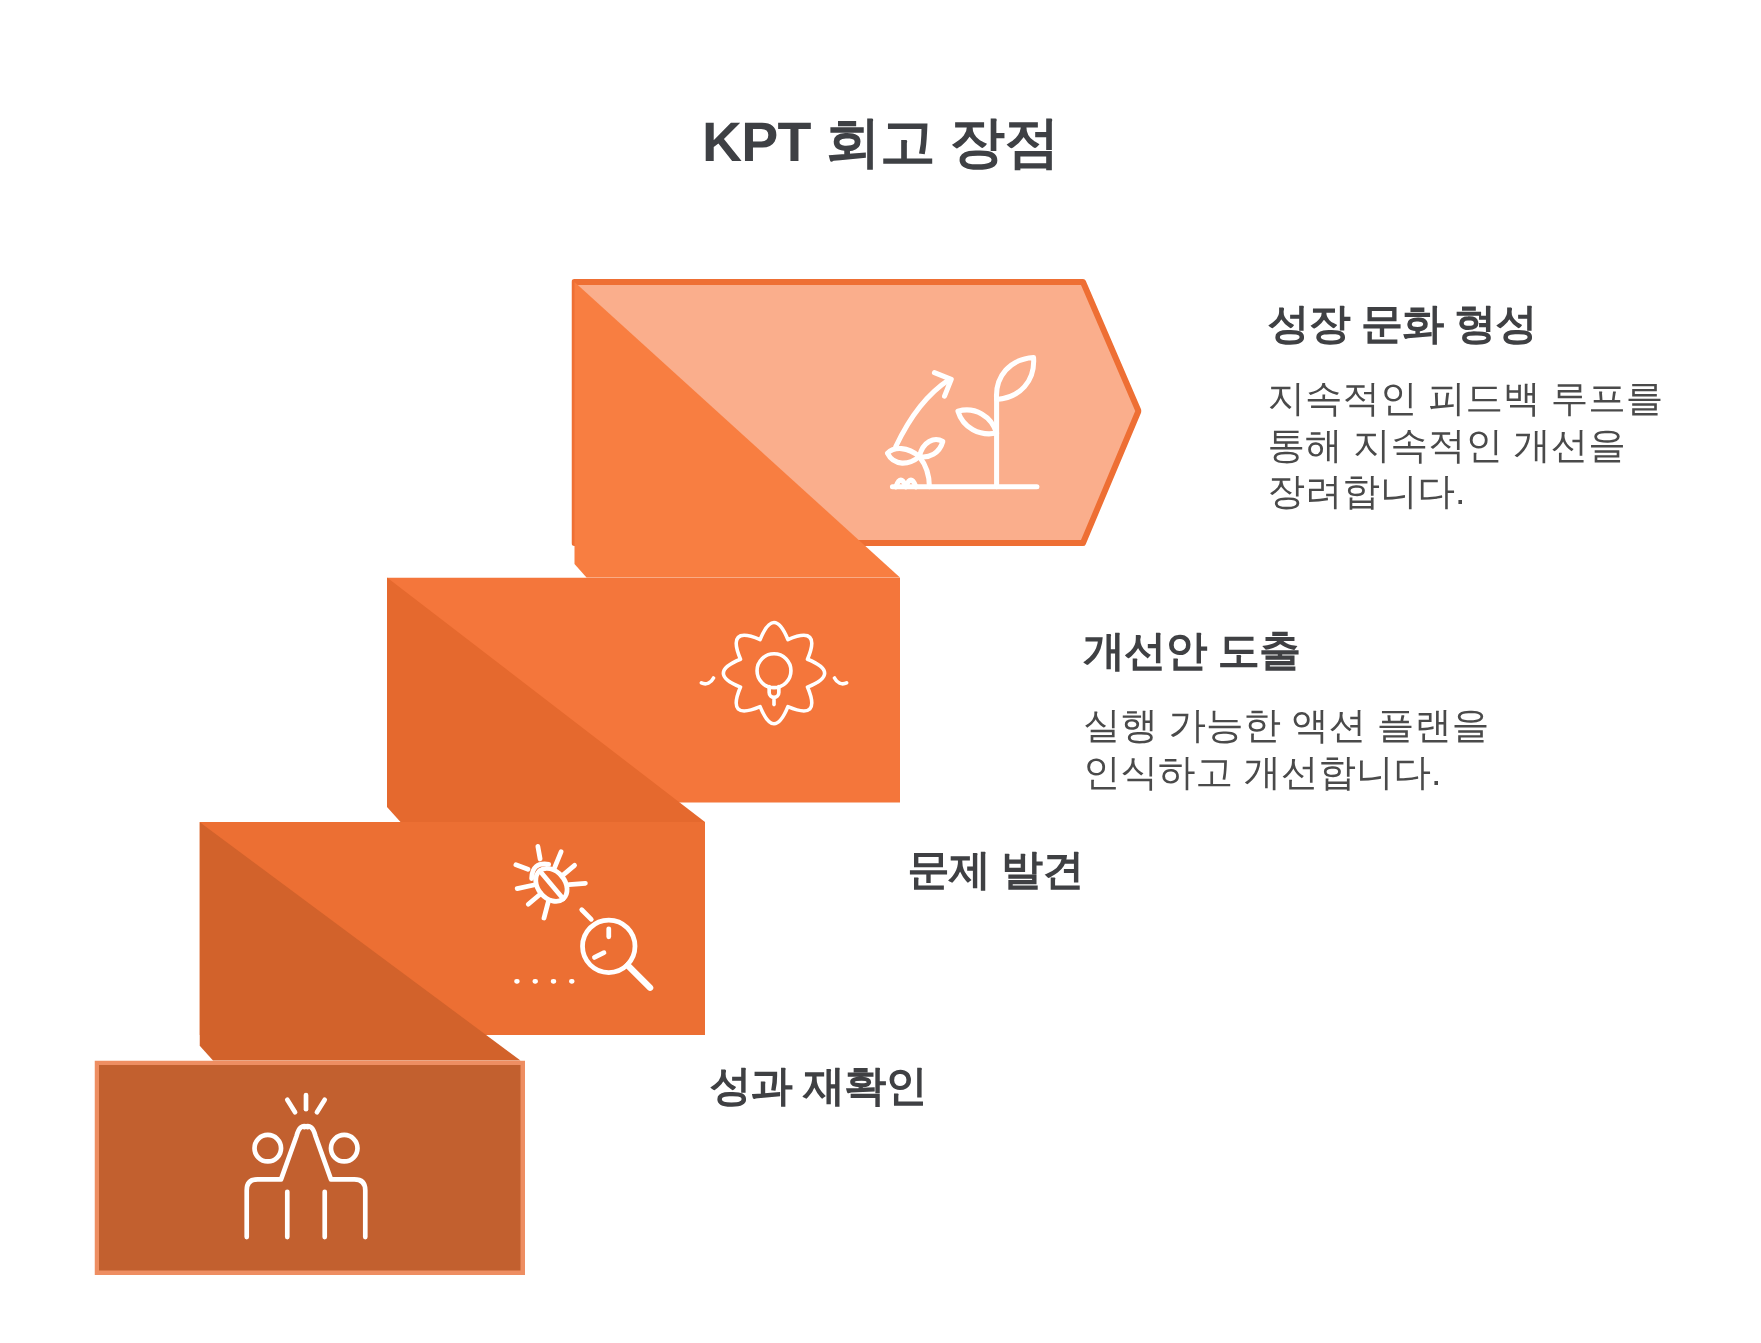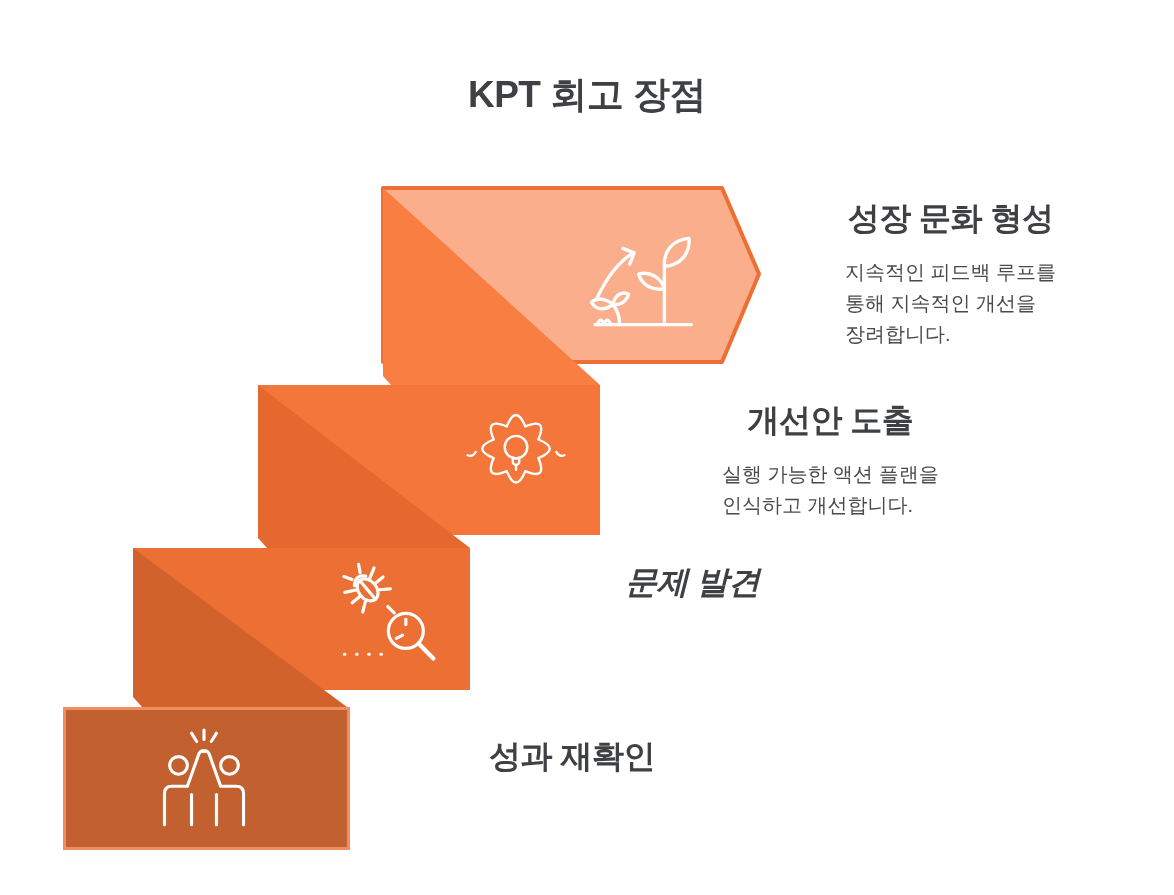--- a/index.html
+++ b/index.html
@@ -18,27 +18,26 @@
   }
   .step{position:absolute;}
   .icon{position:absolute;}
   .icon svg{display:block;width:100%;height:100%;}
   .icon path,.icon circle,.icon ellipse,.icon line,.icon polyline{
     fill:none;stroke:var(--icon_stroke,#fff);
     stroke-width:3;stroke-linecap:round;stroke-linejoin:round;
   }
   .textblock{position:absolute;}
   .textblock h2{
-    margin:0;font-size:32px;font-weight:800;letter-spacing:-0.5px;
+    margin:0;font-size:28px;font-weight:800;letter-spacing:-0.5px;
     color:var(--heading_color,#3F4043);
-    text-align:center;
   }
   .textblock p{
     margin:16px 0 0 0;
-    font-size:20px;line-height:31px;
+    font-size:25px;line-height:31px;
     color:var(--body_color,#4A4A4A);
     white-space:pre-line;
   }
 </style>
 </head>
 <body>
 
 <div class="canvas">
 
   <div class="title">KPT 회고 장점</div>
@@ -75,21 +74,21 @@
   <div class="icon" style="left:466px;top:402px;width:100px;height:100px;">
     <svg viewBox="-12 -12 124 124">
       <path d="M77.7,34.5 Q106,46 77.7,57.5 Q89.6,85.6 61.5,73.7 Q50,102 38.5,73.7 Q10.4,85.6 22.3,57.5 Q-6,46 22.3,34.5 Q10.4,6.4 38.5,18.3 Q50,-10 61.5,18.3 Q89.6,6.4 77.7,34.5 Z"></path>
       <circle cx="50" cy="44" r="14"></circle>
       <path d="M46,57 V62 A4,4 0 0 0 54,62 V57"></path>
       <path d="M50,68 V72"></path>
       <path d="M-10,54 C-6,56 -2,54 0,50"></path>
       <path d="M110,54 C106,56 102,54 100,50"></path>
     </svg>
   </div>
-  <div class="textblock" style="left:722px;top:399px;">
+  <div class="textblock" style="left:722px;top:415px;">
     <h2>개선안 도출</h2>
     <p>실행 가능한 액션 플랜을
 인식하고 개선합니다.</p>
   </div>
 
   <svg class="step" style="left:133px;top:548px;" width="337" height="166" viewBox="0 0 337 166">
     <rect x="0" y="0" width="337" height="142" fill="var(--step3_fill)"></rect>
     <polygon points="0,0 214,159 9,159 0,149" fill="var(--step3_fold)"></polygon>
   </svg>
   <div class="icon" style="left:338px;top:562px;width:106px;height:106px;">
@@ -108,37 +107,37 @@
           <path d="M34.5,34 L43,40"></path>
       </g>
       <path d="M47,42 L53,48"></path>
       <circle cx="64" cy="65" r="16.5"></circle>
       <path d="M76,77 L90,91" style="stroke-width:4;"></path>
       <path d="M64,54 V59"></path>
       <path d="M55,72 L61,69"></path>
       <path d="M6,87 H44" style="stroke-dasharray:0.5 11;"></path>
     </svg>
   </div>
-  <div class="textblock" style="left:625px;top:561px;font-style:italic;">
+  <div class="textblock" style="left:605px;top:561px;">
     <h2>문제 발견</h2>
   </div>
 
   <svg class="step" style="left:63px;top:707px;" width="287" height="143" viewBox="0 0 287 143">
     <rect x="1.5" y="1.5" width="284" height="140" fill="var(--step4_fill)" stroke="var(--step4_stroke)" stroke-width="3"></rect>
   </svg>
   <div class="icon" style="left:152px;top:728px;width:104px;height:104px;">
     <svg viewBox="0 0 100 100">
       <path d="M43,13 L38,5"></path>
         <path d="M50,11 V2"></path>
         <path d="M57,13 L62,5"></path>
       <circle cx="25.5" cy="36" r="8.5"></circle>
       <circle cx="74.5" cy="36" r="8.5"></circle>
       <path d="M12,93 V63 Q12,56 19,56 H34 L44,28 Q46,20 51,22.5"></path>
       <path d="M88,93 V63 Q88,56 81,56 H66 L56,28 Q54,20 49,22.5"></path>
       <path d="M38,93 V64"></path>
       <path d="M62,93 V64"></path>
     </svg>
   </div>
-  <div class="textblock" style="left:473px;top:735px;margin-left:16px;">
+  <div class="textblock" style="left:473px;top:705px;">
     <h2>성과 재확인</h2>
   </div>
 
 </div>
 
 </body></html>

